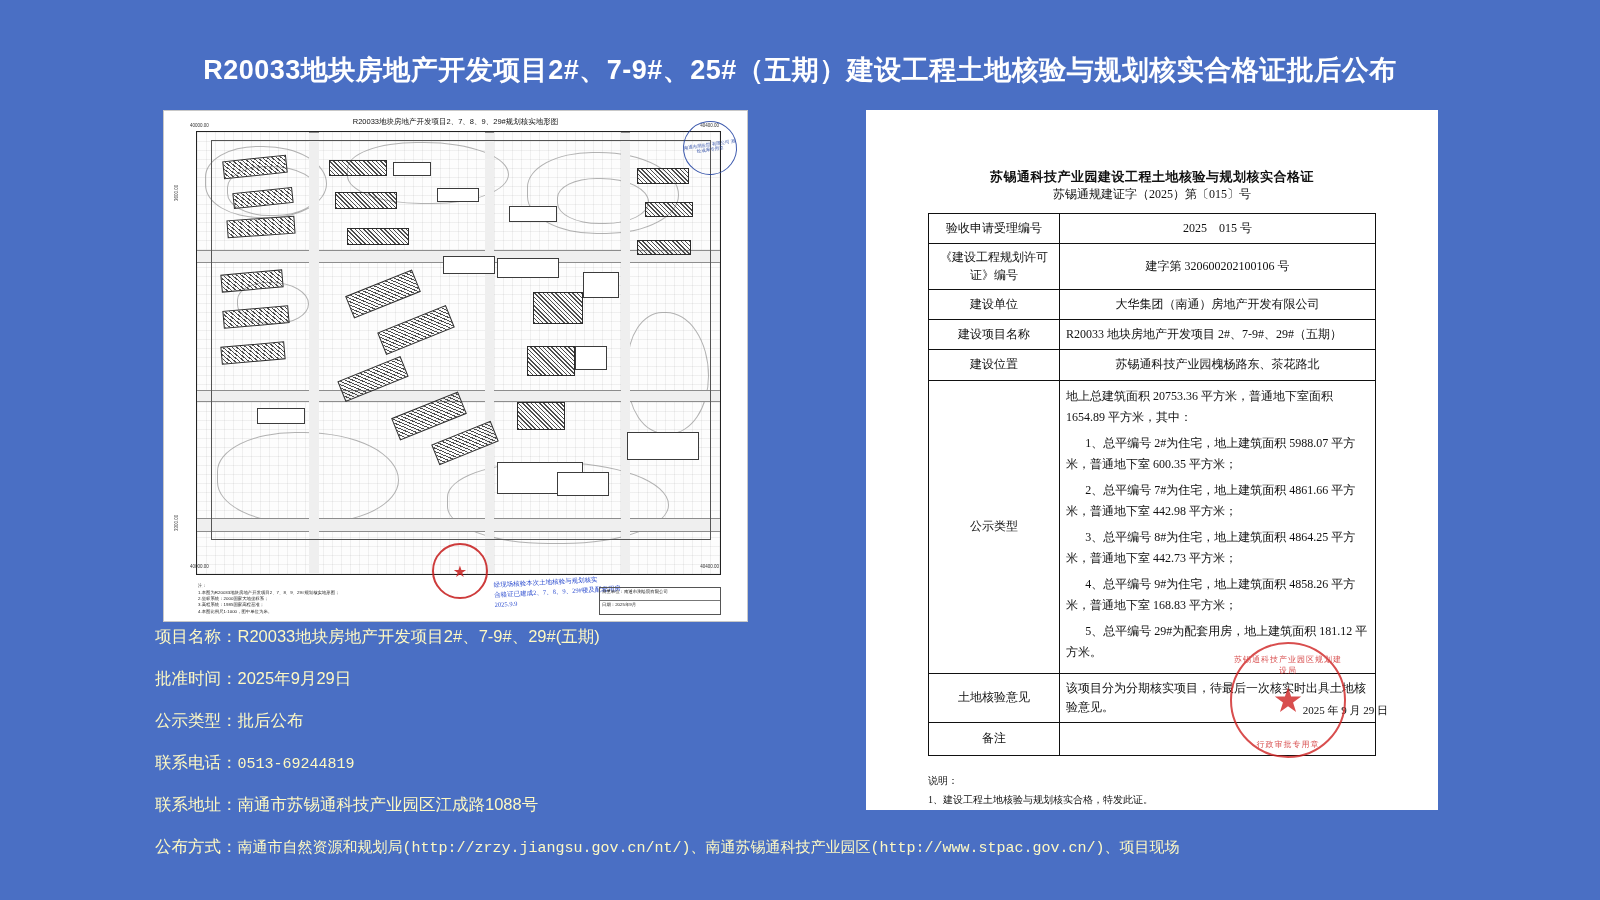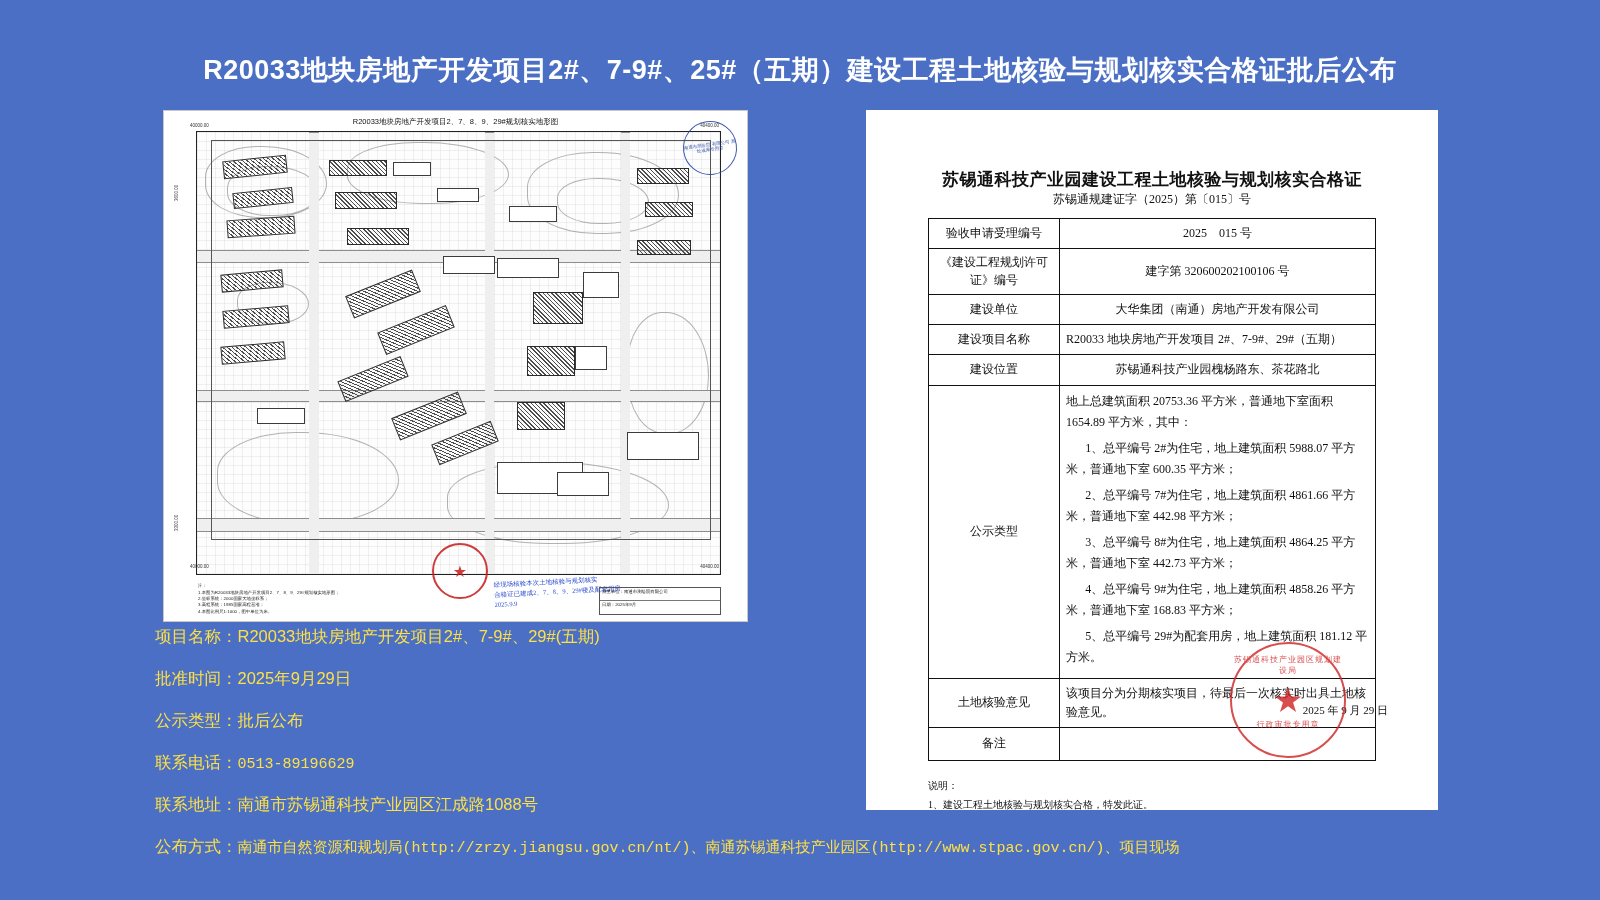--- a/index.html
+++ b/index.html
@@ -160,21 +160,21 @@
     transform: rotate(-3deg);
     white-space: pre-line;
   }
 
   
   .info-list {
     position: absolute;
     left: 155px;
     top: 626px;
     width: 1180px;
-    color: #fde047;
+    color: #fef9c3;
     font-size: 16.5px;
   }
   .info-line {
     margin-bottom: 20px;
     white-space: nowrap;
   }
   .info-line .mono {
     font-family: "Liberation Mono", "DejaVu Sans Mono", monospace;
     font-size: 15px;
   }
@@ -193,21 +193,21 @@
     color: #111;
   }
   .cert-inner {
     position: absolute;
     left: 62px;
     top: 40px;
     width: 448px;
   }
   .cert-title {
     text-align: center;
-    font-size: 17px;
+    font-size: 13px;
     font-weight: bold;
     letter-spacing: 0.5px;
     margin-top: 18px;
   }
   .cert-sub {
     text-align: center;
     font-size: 12px;
     margin-top: 0;
     margin-bottom: 10px;
   }
@@ -273,21 +273,21 @@
   }
   .cert-stamp .ring-top,
   .cert-stamp .ring-bot {
     position: absolute;
     width: 100%;
     text-align: center;
     font-size: 8px;
     letter-spacing: 1px;
   }
   .cert-stamp .ring-top { top: 10px; }
-  .cert-stamp .ring-bot { bottom: 26px; }
+  .cert-stamp .ring-bot { bottom: 6px; }
 </style>
 </head>
 <body style="background: rgb(74, 111, 196);">
 
 <div class="page-title">R20033地块房地产开发项目2#、7-9#、25#（五期）建设工程土地核验与规划核实合格证批后公布</div>
 
 <div class="map-panel">
   <div class="map-title">R20033地块房地产开发项目2、7、8、9、29#规划核实地形图</div>
 
   <div class="map-frame">
@@ -447,21 +447,21 @@
   <div class="info-line">
     <span>项目名称：</span><span>R20033地块房地产开发项目2#、7-9#、29#(五期)</span>
   </div>
   <div class="info-line">
     <span>批准时间：</span><span>2025年9月29日</span>
   </div>
   <div class="info-line">
     <span>公示类型：</span><span>批后公布</span>
   </div>
   <div class="info-line">
-    <span>联系电话：</span><span class="mono">0513-89196629</span>
+    <span>联系电话：</span><span class="mono">0513-69244819</span>
   </div>
   <div class="info-line">
     <span>联系地址：</span><span>南通市苏锡通科技产业园区江成路1088号</span>
   </div>
   <div class="info-line">
     <span>公布方式：</span><span class="mono">南通市自然资源和规划局(http://zrzy.jiangsu.gov.cn/nt/)、南通苏锡通科技产业园区(http://www.stpac.gov.cn/)、项目现场</span>
   </div>
 </div>
 
 </body></html>

